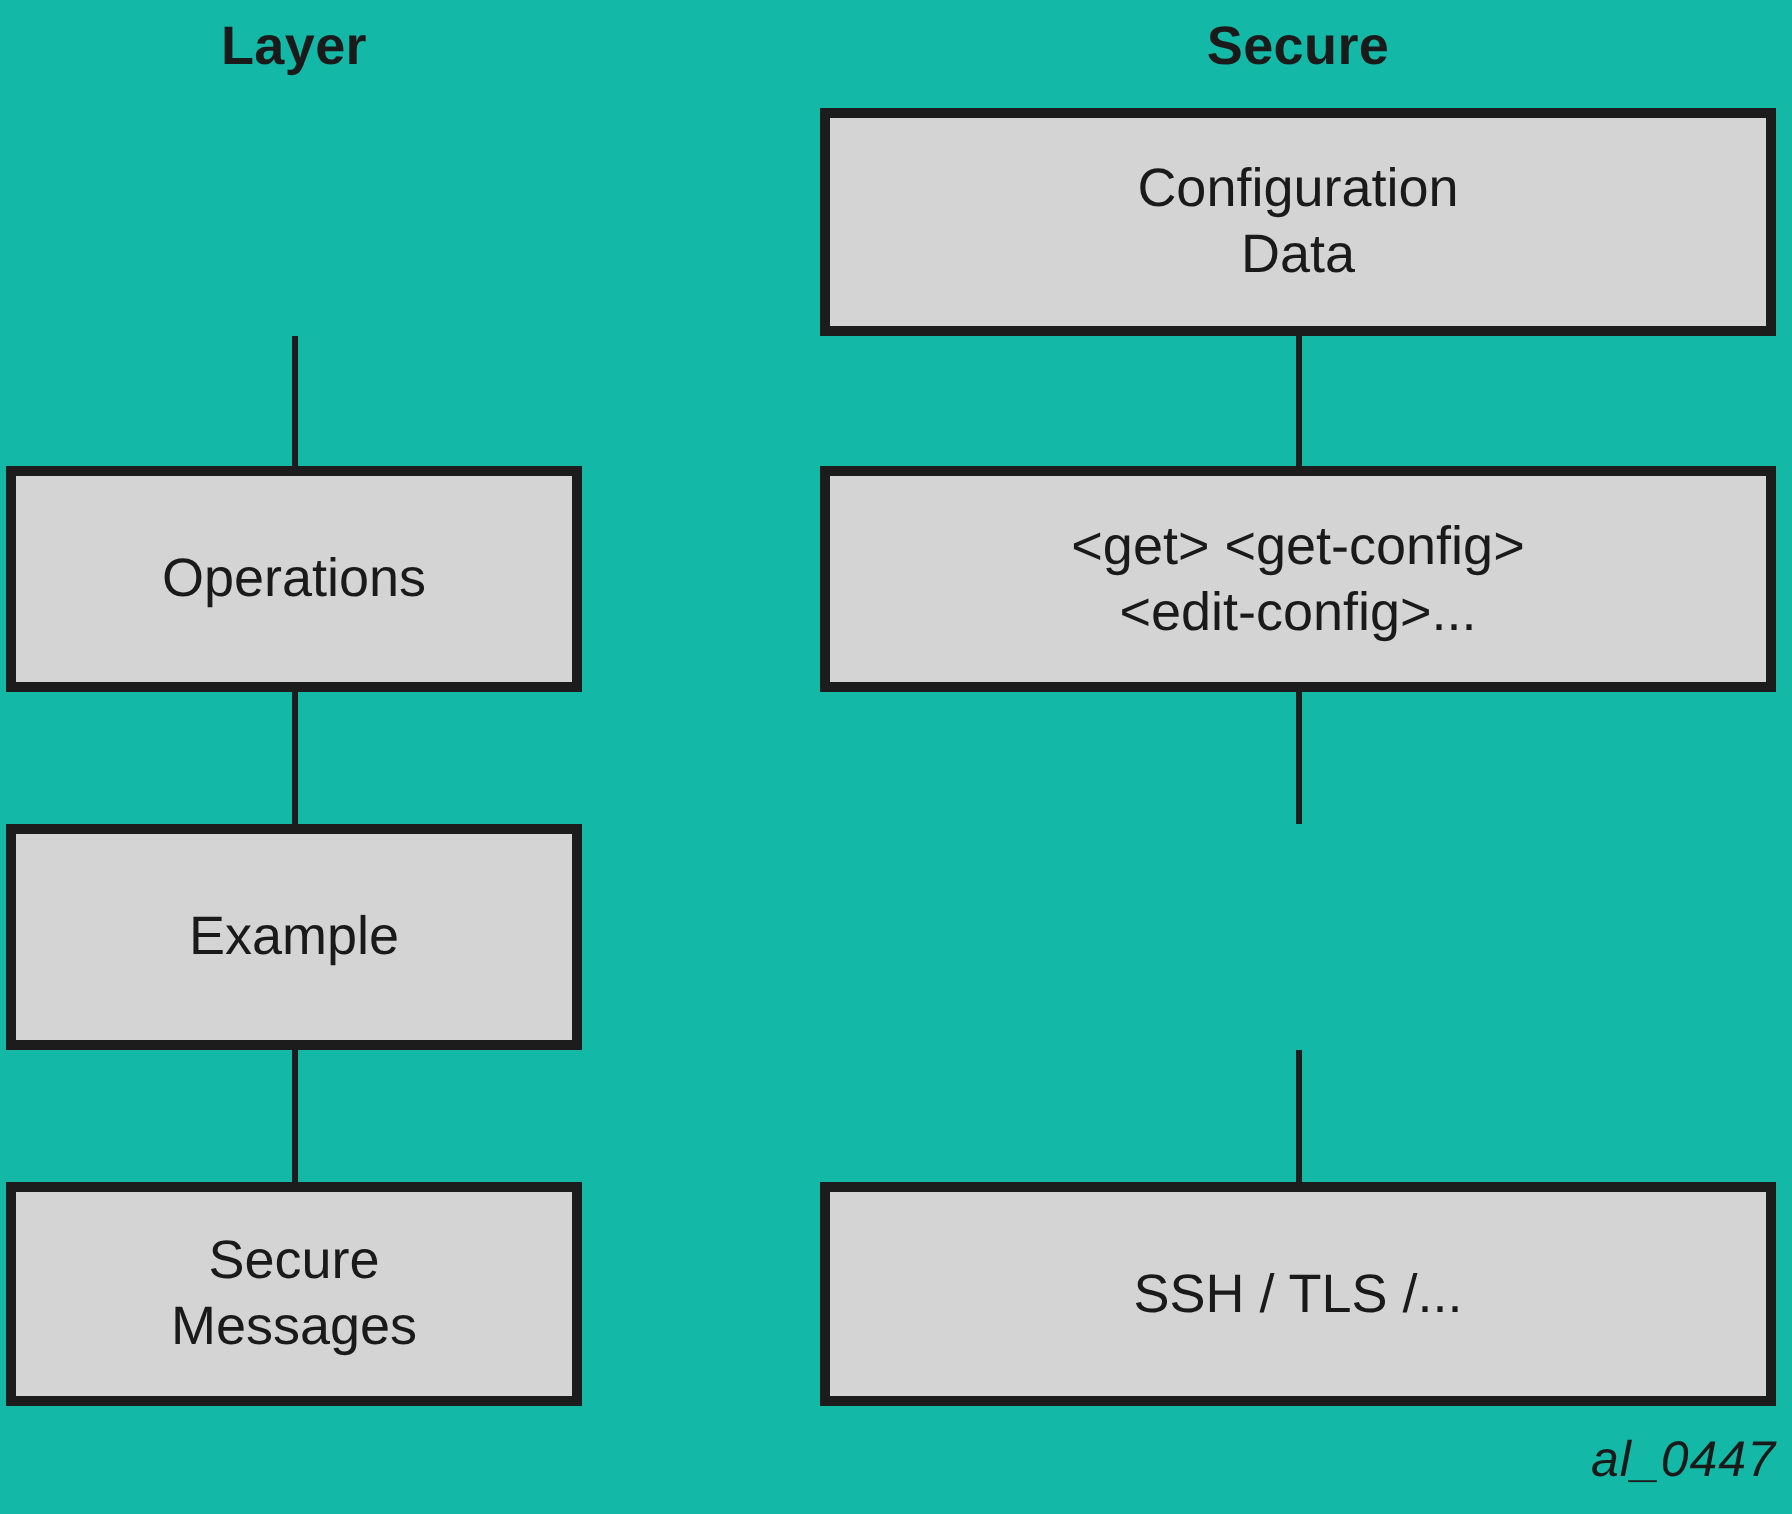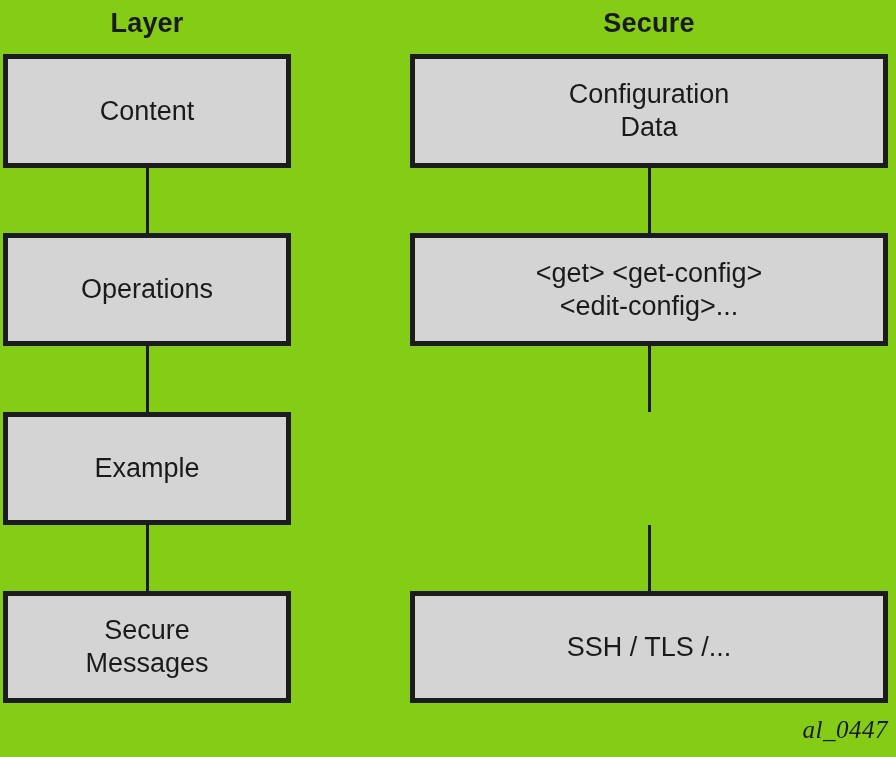--- a/index.html
+++ b/index.html
@@ -9,21 +9,21 @@
     background: #ffffff;
   }
   body {
     font-family: "Liberation Sans", sans-serif;
     -webkit-font-smoothing: antialiased;
   }
   #canvas {
     position: relative;
     width: 896px;
     height: 757px;
-    background: #84cc16;
+    background: #14b8a6;
     overflow: hidden;
   }
 
   
   .col-header {
     position: absolute;
     font-size: 27px;
     font-weight: bold;
     color: #1a1a1a;
     text-align: center;
@@ -75,40 +75,37 @@
 
   .conn-a { top: 168px; height: 65px; }
   .conn-b { top: 346px; height: 66px; }
   .conn-c { top: 525px; height: 66px; }
 
   
   #figure-caption {
     position: absolute;
     right: 8px;
     top: 716px;
-    font-family: Liberation Serif, serif;
+    font-family: Liberation Sans, sans-serif;
     font-style: italic;
     font-size: 25px;
     color: #1a1a1a;
     letter-spacing: 0.5px;
     white-space: nowrap;
   }
 </style>
 </head>
 <body>
 
 <div id="canvas">
 
   <div class="col-header" id="header-layer">Layer</div>
 
   <div class="col-header" id="header-example">Secure</div>
 
-  <div class="node-box col-left row-1">
-    <span class="label">Content</span>
-  </div>
 
   <div class="node-box col-left row-2">
     <span class="label">Operations</span>
   </div>
 
   <div class="node-box col-left row-3">
     <span class="label">Example</span>
   </div>
 
   <div class="node-box col-left row-4">

